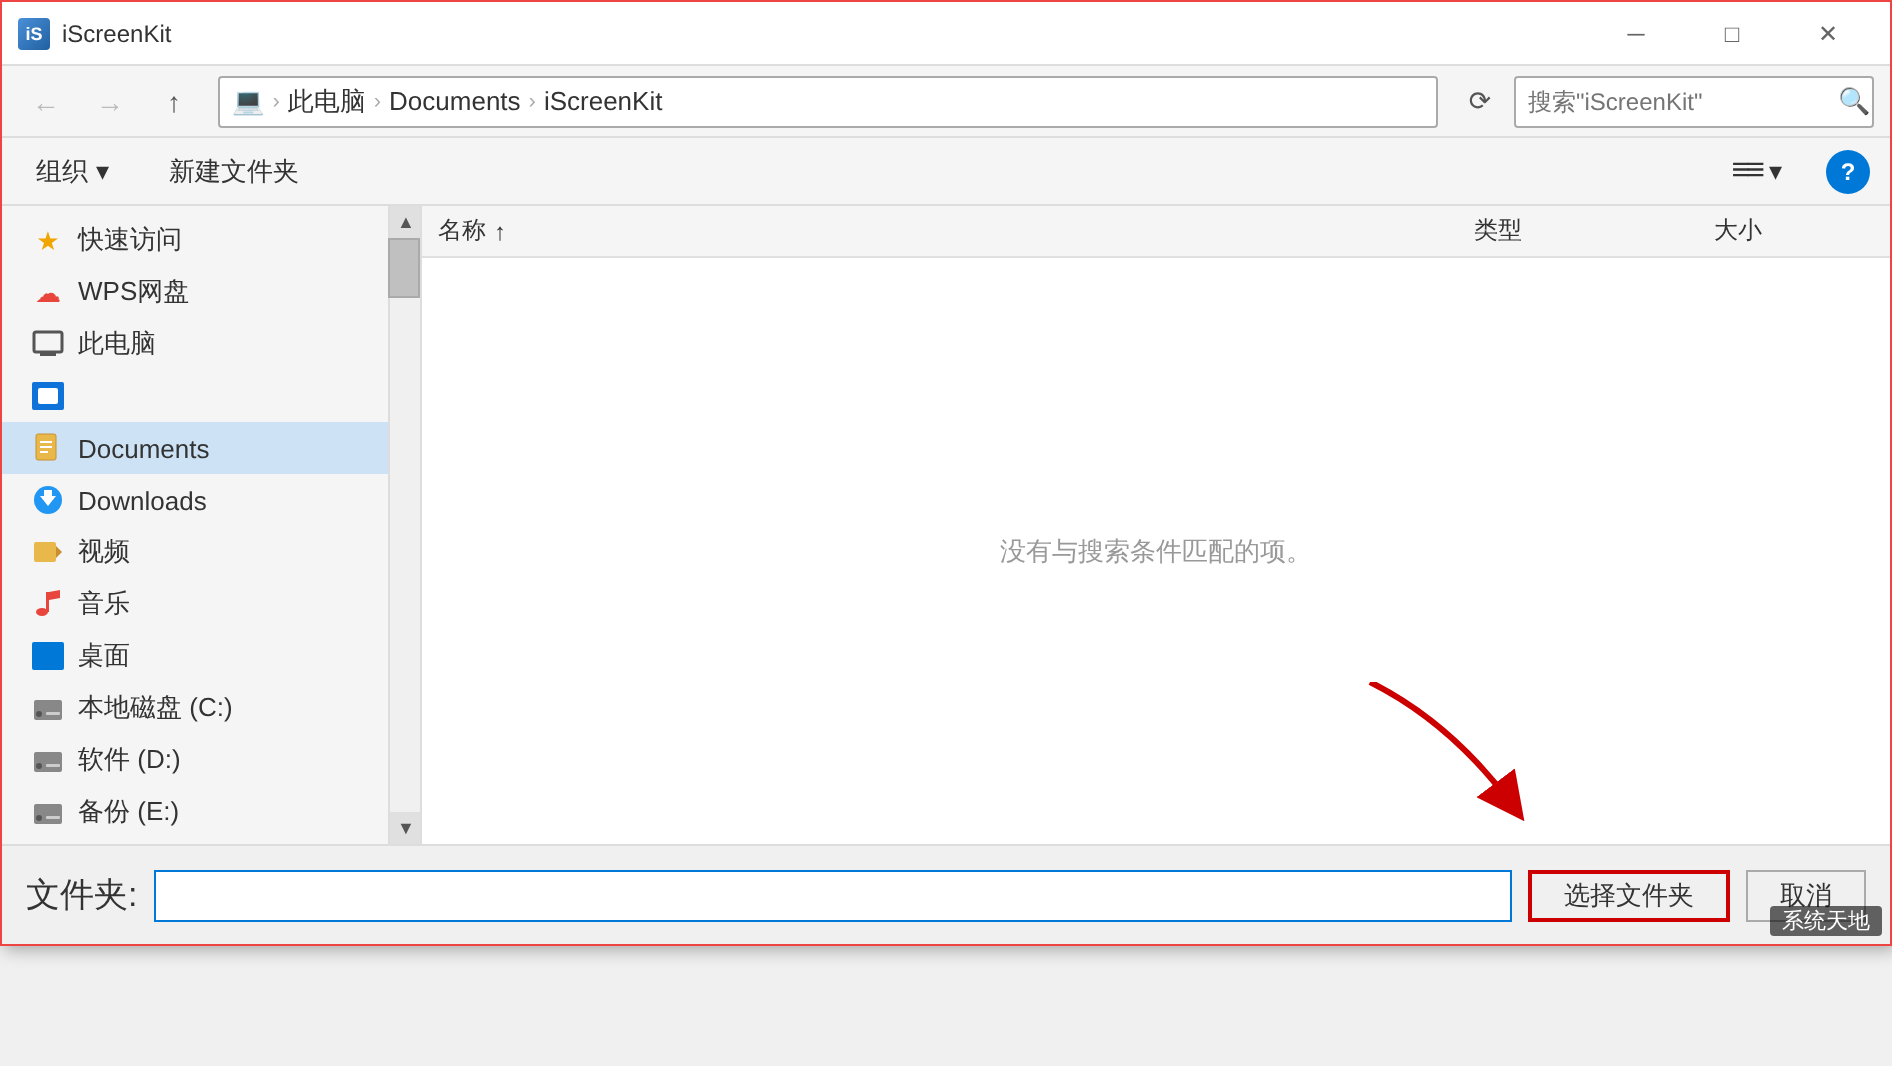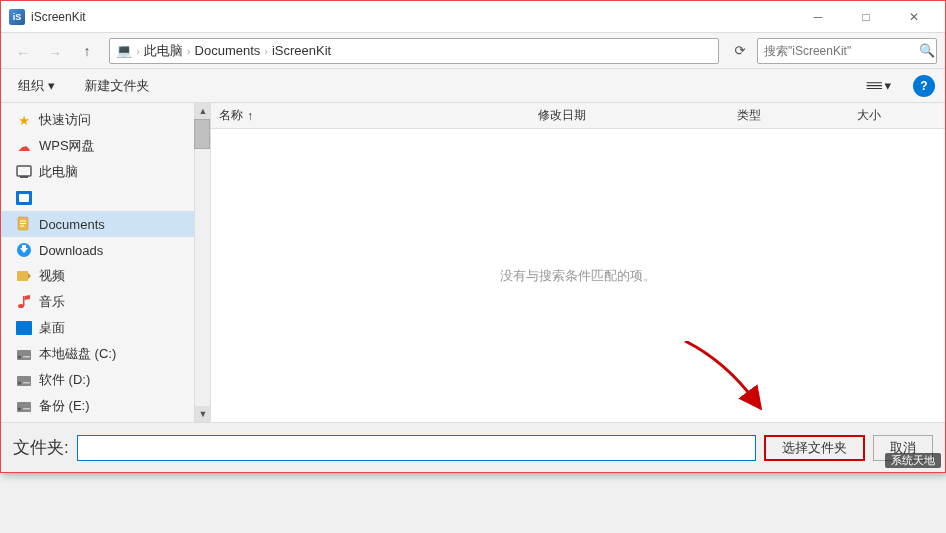--- a/index.html
+++ b/index.html
@@ -569,23 +569,20 @@
         <span>目标...</span>
       </div>
     </div>
 
     <div class="file-list">
       <div class="file-list-header">
         <div class="col-name">
           <span>名称</span>
           <span>↑</span>
         </div>
-        <div class="col-date">
-          <span>修改日期</span>
-        </div>
         <div class="col-type">
           <span>类型</span>
         </div>
         <div class="col-size">
           <span>大小</span>
         </div>
       </div>
 
       <div class="file-list-content">
         <span>没有与搜索条件匹配的项。</span>

